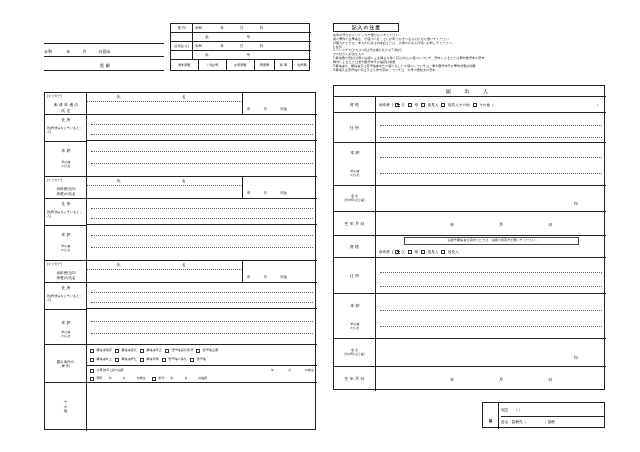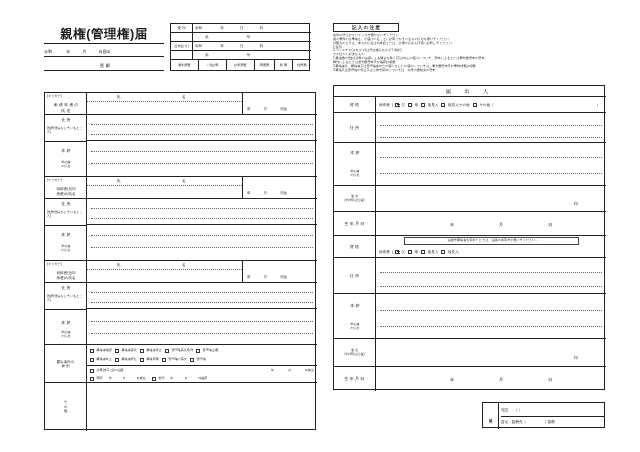--- a/index.html
+++ b/index.html
@@ -45,21 +45,20 @@
       linear-gradient(to bottom right,transparent 45%,#333 45%,#333 55%,transparent 55%),
       linear-gradient(to bottom left ,transparent 45%,#333 45%,#333 55%,transparent 55%);
   }
   .row-cb{display:flex;align-items:center;gap:1px;}
 </style>
 </head>
 <body>
 
 <div class="page">
 
-  <div class="title">親権(管理権)届</div>
   <div class="title-ul"></div>
 
   <div class="bx lft t4" style="left:44px;top:48px;width:120px;height:8px;">
     <span>令和</span>
     <span style="display:inline-block;width:14px;"></span>
     <span>年</span>
     <span style="display:inline-block;width:12px;"></span>
     <span>月</span>
     <span style="display:inline-block;width:12px;"></span>
     <span>日届出</span>

